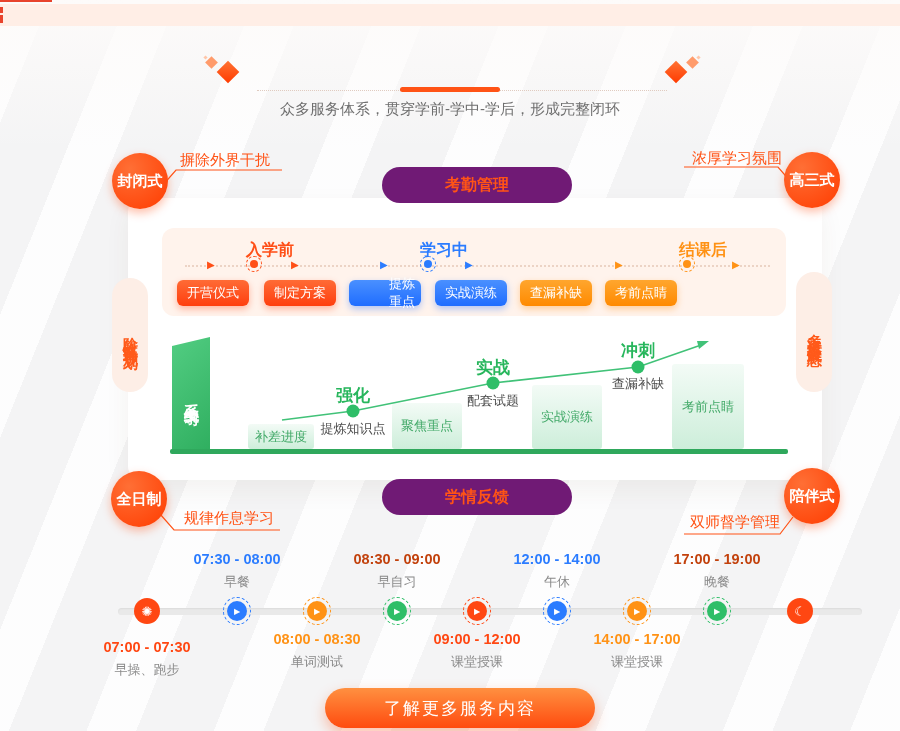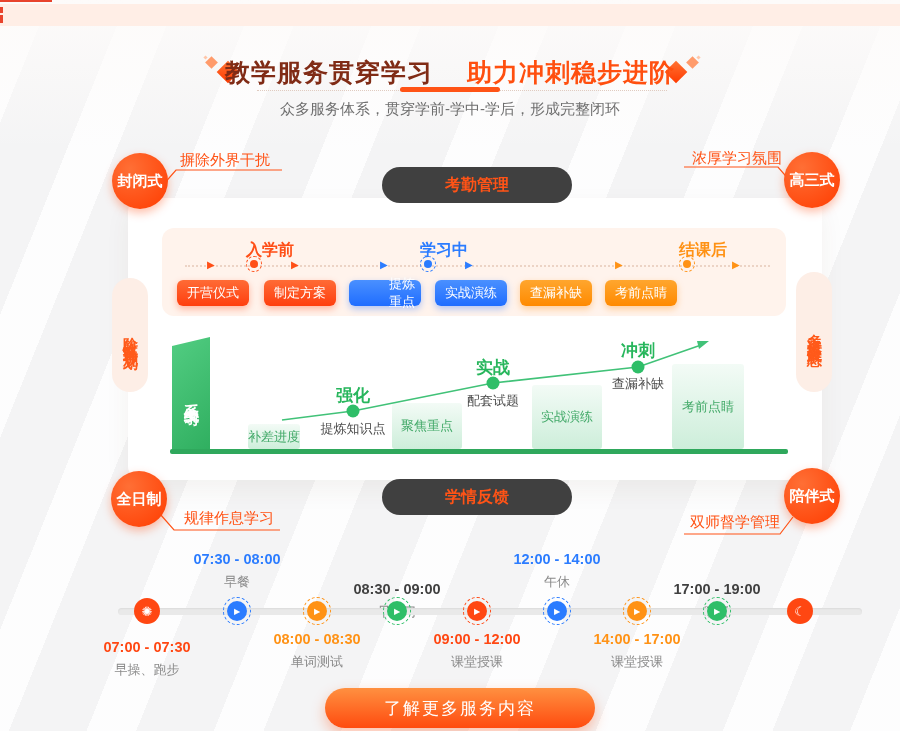--- a/index.html
+++ b/index.html
@@ -33,21 +33,21 @@
   .dmd.flip { transform:scaleX(-1); }
 
   
   .circle { position:absolute; width:56px; height:56px; border-radius:50%;
     background:radial-gradient(circle at 32% 28%, #ff6f35, #ff3c00);
     color:#fff; font-size:15px; font-weight:bold; display:flex; align-items:center; justify-content:center;
     box-shadow:0 4px 10px rgba(255,70,10,.35); z-index:6; }
   .callout { position:absolute; font-size:15px; color:#ff5316; z-index:6; white-space:nowrap; }
 
   
-  .hpill { position:absolute; height:36px; border-radius:18px; background:#404040; color:#ff5316;
+  .hpill { position:absolute; height:36px; border-radius:18px; background:#701a75; color:#ff5316;
     font-size:16px; font-weight:bold; display:flex; align-items:center; justify-content:center; z-index:5; }
   .vpill { position:absolute; width:36px; border-radius:18px; background:#fdeee6; color:#ff5a1a;
     font-size:15px; font-weight:bold; display:flex; align-items:center; justify-content:center;
     writing-mode:vertical-rl; letter-spacing:3px; z-index:5; }
   .vline-r { position:absolute; left:813px; top:392px; width:1px; height:84px; background:#ececec; }
 
   
   .card { position:absolute; left:128px; top:198px; width:694px; height:282px; background:#fff;
     border-radius:14px; box-shadow:0 10px 26px rgba(90,60,40,.06); }
 
@@ -76,21 +76,21 @@
   .baseline { position:absolute; left:170px; top:449px; width:618px; height:5px; background:#2fa85c; border-radius:2px; }
   .stagebox { position:absolute; background:linear-gradient(to top,#cdeeda,#f3fbf6); border-radius:3px;
     color:#42a968; font-size:13px; display:flex; align-items:center; justify-content:center; }
   .ms-title { position:absolute; width:90px; margin-left:-45px; text-align:center; font-size:17px; font-weight:bold; color:#27b65c; }
   .ms-sub { position:absolute; width:110px; margin-left:-55px; text-align:center; font-size:13px; color:#4d4d4d; }
 
   
   .sch-item { position:absolute; width:130px; margin-left:-65px; text-align:center; }
   .sch-time { font-size:14.5px; font-weight:bold; }
   .sch-label { font-size:13px; color:#8a8a8a; margin-top:6px; }
-  .t-blue { color:#2b7cff; } .t-green { color:#404040;margin-top:30px; } .t-red { color:#ff4712; } .t-amber { color:#ff9215; }
+  .t-blue { color:#2b7cff; } .t-green { color:#c2410c; } .t-red { color:#ff4712; } .t-amber { color:#ff9215; }
   .sch-bar { position:absolute; left:118px; top:608px; width:744px; height:7px; border-radius:4px; background:#e9e9e9;
     box-shadow:inset 0 1px 2px rgba(0,0,0,.06); }
   .node { position:absolute; top:601px; margin-left:-10px; width:20px; height:20px; border-radius:50%;
     display:flex; align-items:center; justify-content:center; color:#fff; font-size:8px; z-index:3; }
   .node.play { outline:1px dashed currentColor; outline-offset:3px; }
   .node.bg-red { background:#ff4712; color:#ff4712; } .node.bg-blue { background:#2b7cff; color:#2b7cff; }
   .node.bg-orange { background:#ff9215; color:#ff9215; } .node.bg-green { background:#2fbe68; color:#2fbe68; }
   .node .glyph { color:#fff; }
   .node.big { width:26px; height:26px; margin-left:-13px; top:598px; font-size:13px; background:#ff4712; }
 
@@ -114,24 +114,20 @@
 
   <div class="dmd" style="left:204px; top:56px;">
     <span class="big"></span>
       <span class="small"></span>
       <span class="tiny"></span>
   </div>
   <div class="dmd flip" style="left:666px; top:56px;">
     <span class="big"></span>
       <span class="small"></span>
       <span class="tiny"></span>
-  </div>
-  <div class="titlerow">
-    <span class="title-dark">教学服务贯穿学习</span>
-    <span class="title-orange">助力冲刺稳步进阶</span>
   </div>
   <div class="dotted-underline"></div>
   <div class="solid-underline"></div>
   <div class="subtitle">众多服务体系，贯穿学前-学中-学后，形成完整闭环</div>
 
   <div class="circle" style="left:112px; top:153px;">封闭式</div>
   <div class="callout" style="left:180px; top:151px;">摒除外界干扰</div>
   <div class="circle" style="left:784px; top:152px;">高三式</div>
   <div class="callout" style="left:692px; top:149px;">浓厚学习氛围</div>
   <div class="circle" style="left:111px; top:471px;">全日制</div>
@@ -163,21 +159,21 @@
   <span class="parrow c-orange" style="left:737px;">▶</span>
 
   <div class="pbtn b-red" style="left:213px;">开营仪式</div>
   <div class="pbtn b-red" style="left:300px;">制定方案</div>
   <div class="pbtn b-blue" style="left:385px;padding-left:40px;">提炼重点</div>
   <div class="pbtn b-blue" style="left:471px;">实战演练</div>
   <div class="pbtn b-orange" style="left:556px;">查漏补缺</div>
   <div class="pbtn b-orange" style="left:641px;">考前点睛</div>
 
   <div class="axisbar">系统学习</div>
-  <div class="stagebox" style="left:248px; top:424px; width:52px; height:25px;">补差进度</div>
+  <div class="stagebox" style="left:248px; top:424px; width:66px; height:25px;">补差进度</div>
   <div class="stagebox" style="left:392px; top:403px; width:70px; height:46px;">聚焦重点</div>
   <div class="stagebox" style="left:532px; top:385px; width:70px; height:64px;">实战演练</div>
   <div class="stagebox" style="left:672px; top:364px; width:72px; height:85px;">考前点睛</div>
   <div class="ms-title" style="left:353px; top:384px;">强化</div>
   <div class="ms-sub" style="left:353px; top:420px;">提炼知识点</div>
   <div class="ms-title" style="left:493px; top:356px;">实战</div>
   <div class="ms-sub" style="left:493px; top:392px;">配套试题</div>
   <div class="ms-title" style="left:638px; top:339px;">冲刺</div>
   <div class="ms-sub" style="left:638px; top:375px;">查漏补缺</div>
   <div class="baseline"></div>

